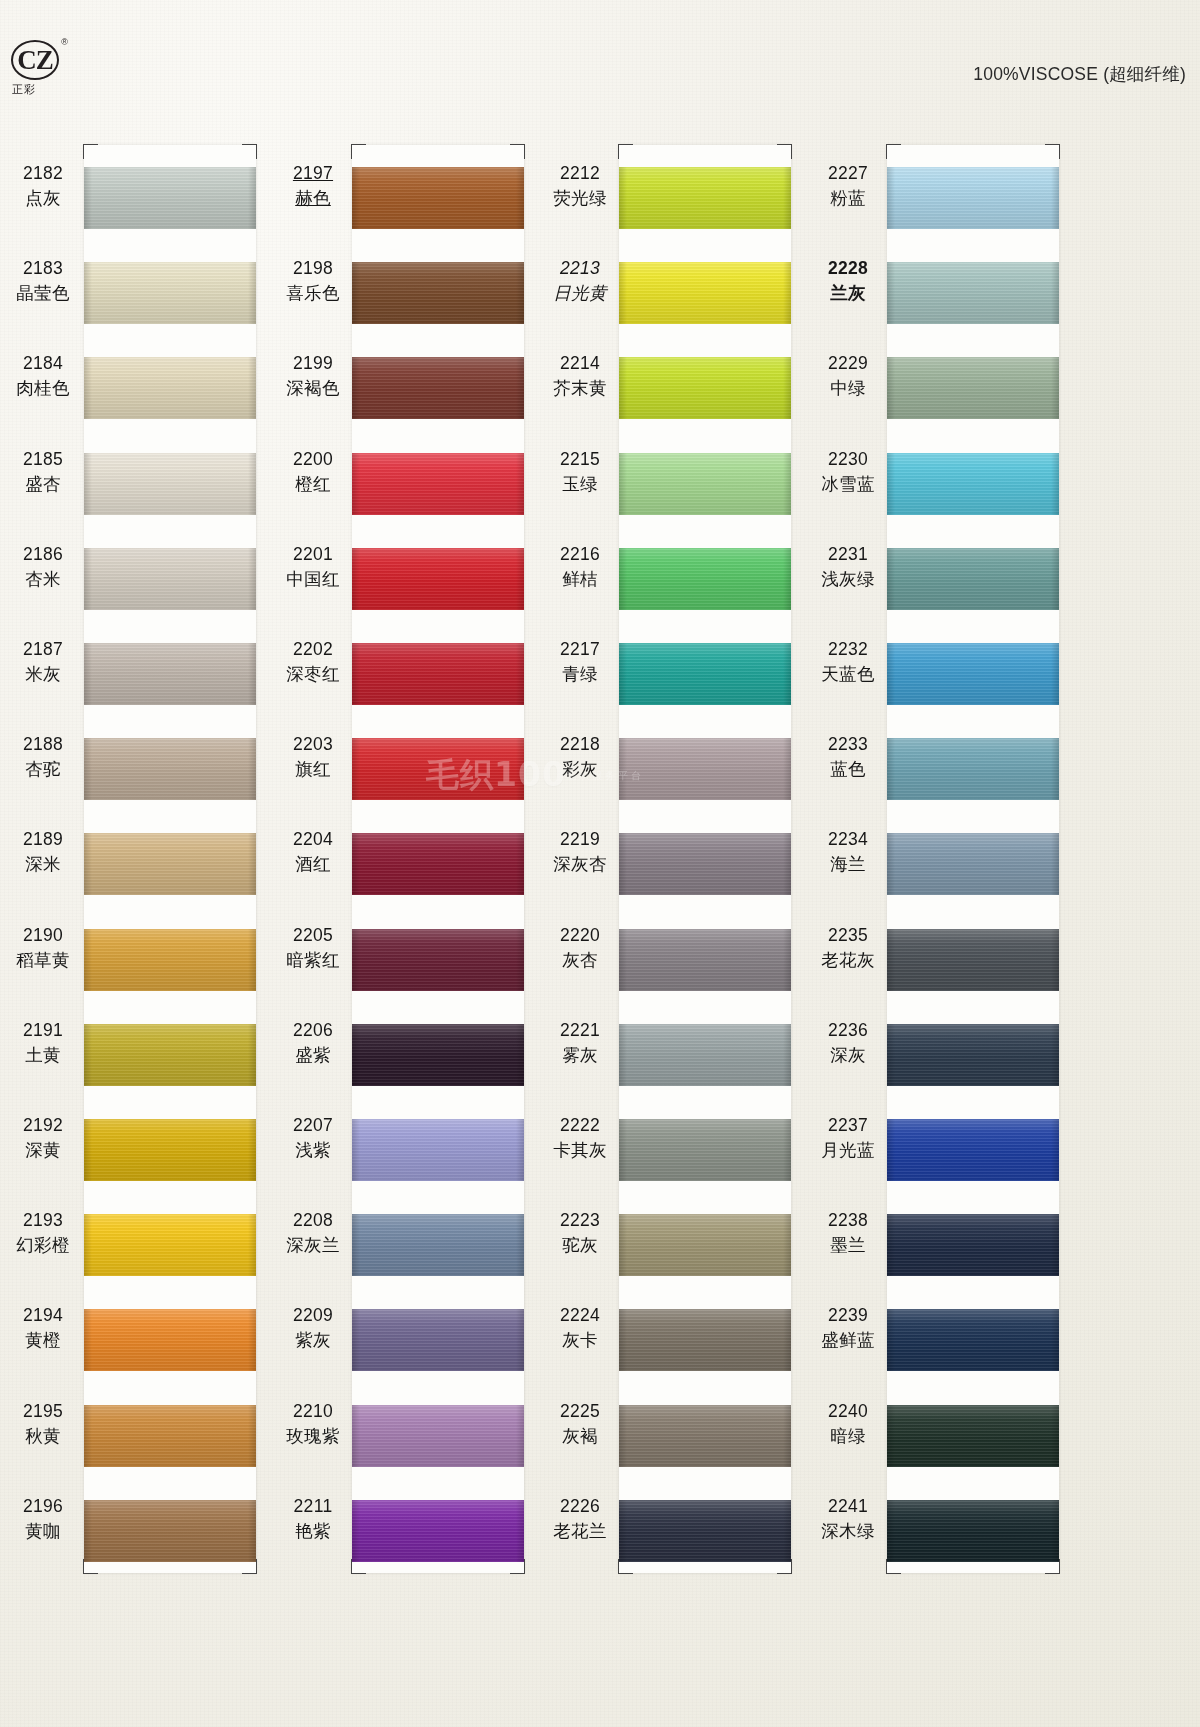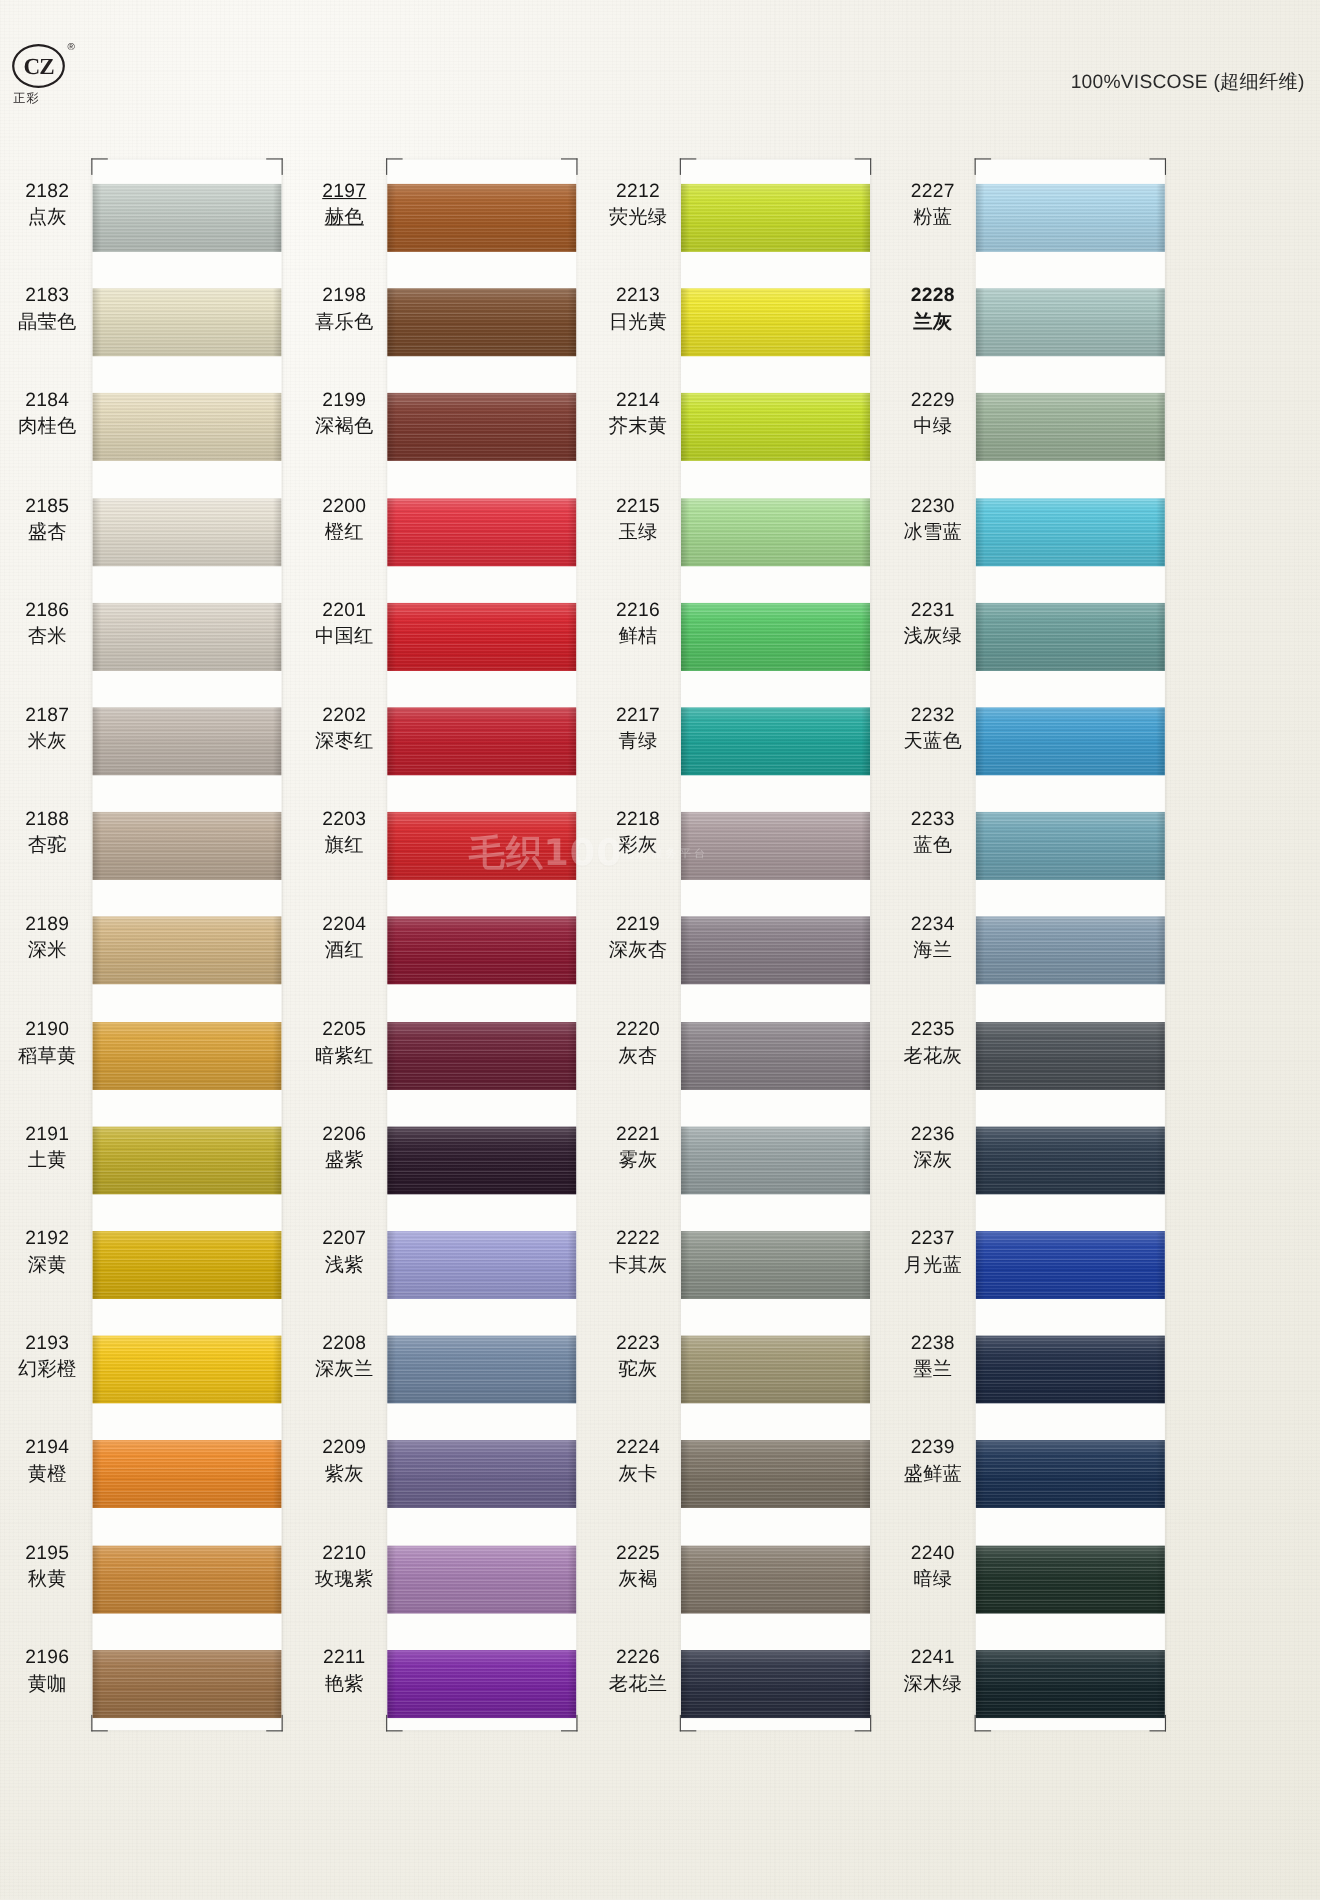--- a/index.html
+++ b/index.html
@@ -32,21 +32,21 @@
   .brand { position: absolute; left: 8px; top: 36px; display: flex; align-items: flex-start; }
   .logo-mark { position: relative; width: 58px; height: 60px; }
   .logo-ellipse {
     position: absolute; left: 3px; top: 4px; width: 48px; height: 40px;
     border: 2.4px solid #231f20; border-radius: 50%;
   }
   .logo-z {
     position: absolute; left: 0; top: 0; width: 54px; height: 48px;
     display: flex; align-items: center; justify-content: center;
     font-family: "Liberation Serif", serif;
-    font-size: 21px; font-weight: bold; color: #231f20;
+    font-size: 27px; font-weight: bold; color: #231f20;
     letter-spacing: -1px;
   }
   .logo-reg {
     position: absolute; right: -2px; top: 1px; font-size: 9px; color: #231f20;
   }
   .logo-sub-cn {
     position: absolute; left: 4px; top: 46px;
     font-size: 11px; color: #231f20; letter-spacing: 1px;
   }
   .brand-text { margin-left: 4px; }
@@ -531,21 +531,21 @@
           <div class="edgeR"></div>
         </div>
       </div>
     </div>
     <div class="col col-2">
       <div class="labels">
         <div class="lbl" style="top: 28px;">
           <div class="code">2212</div>
           <div class="name">荧光绿</div>
         </div>
-        <div class="lbl" style="top: 123.2px;">
+        <div class="lbl" style="top: 123.2px; font-style: italic;">
           <div class="code">2213</div>
           <div class="name">日光黄</div>
         </div>
         <div class="lbl" style="top: 218.4px;">
           <div class="code">2214</div>
           <div class="name">芥末黄</div>
         </div>
         <div class="lbl" style="top: 313.6px;">
           <div class="code">2215</div>
           <div class="name">玉绿</div>

